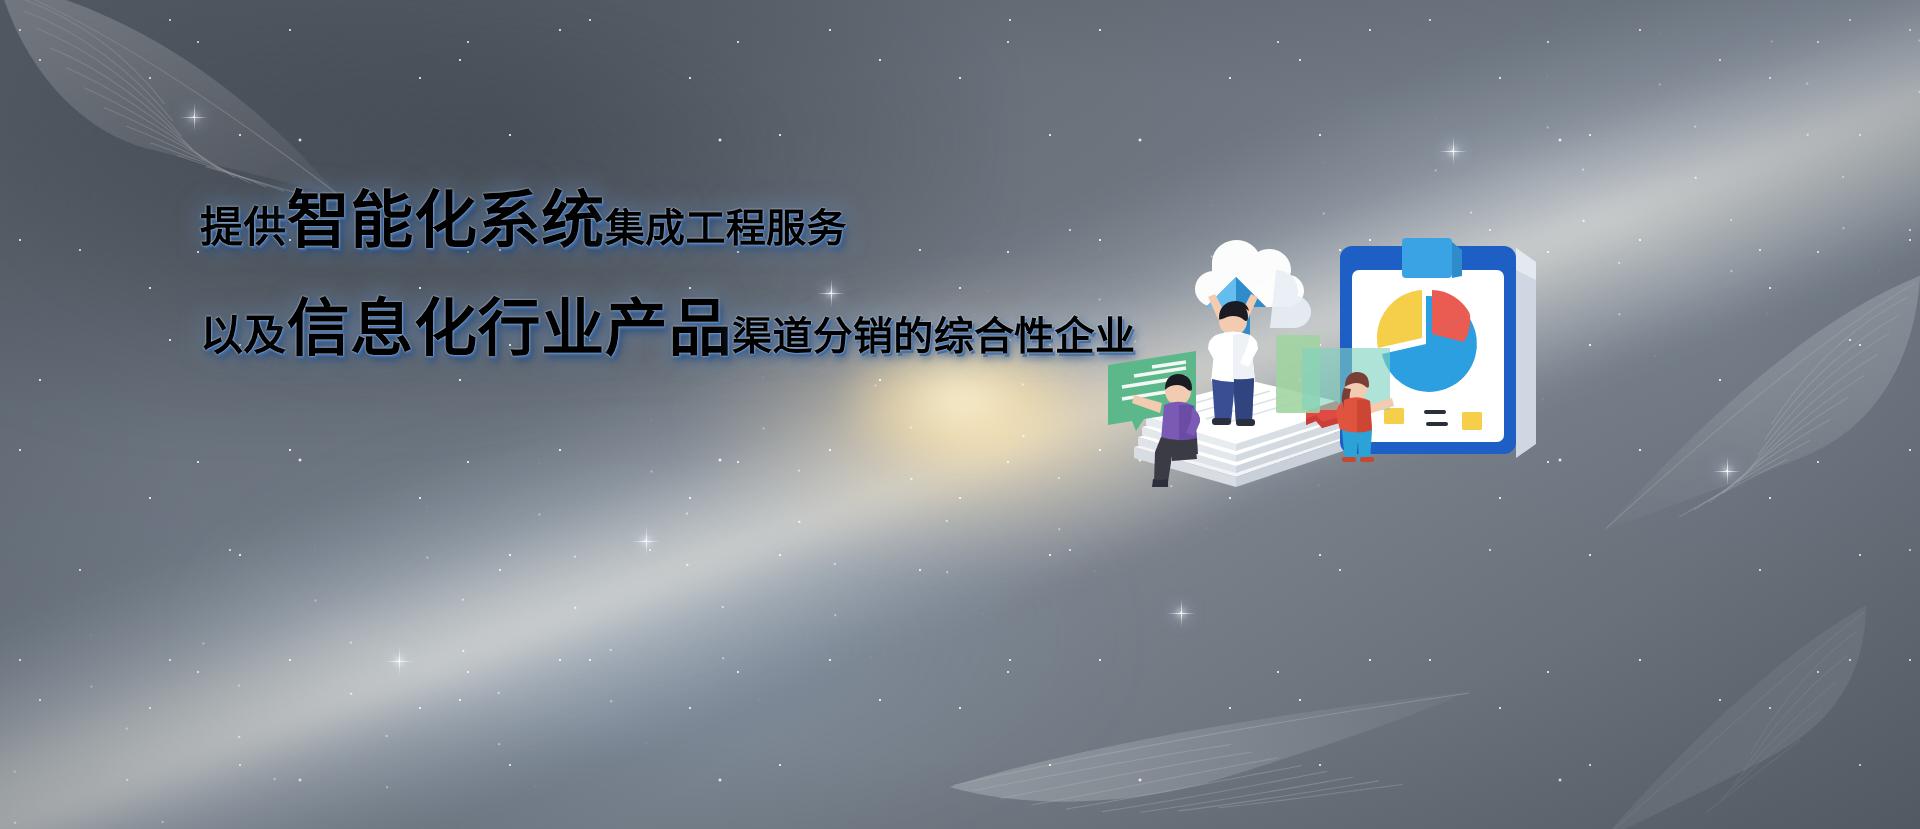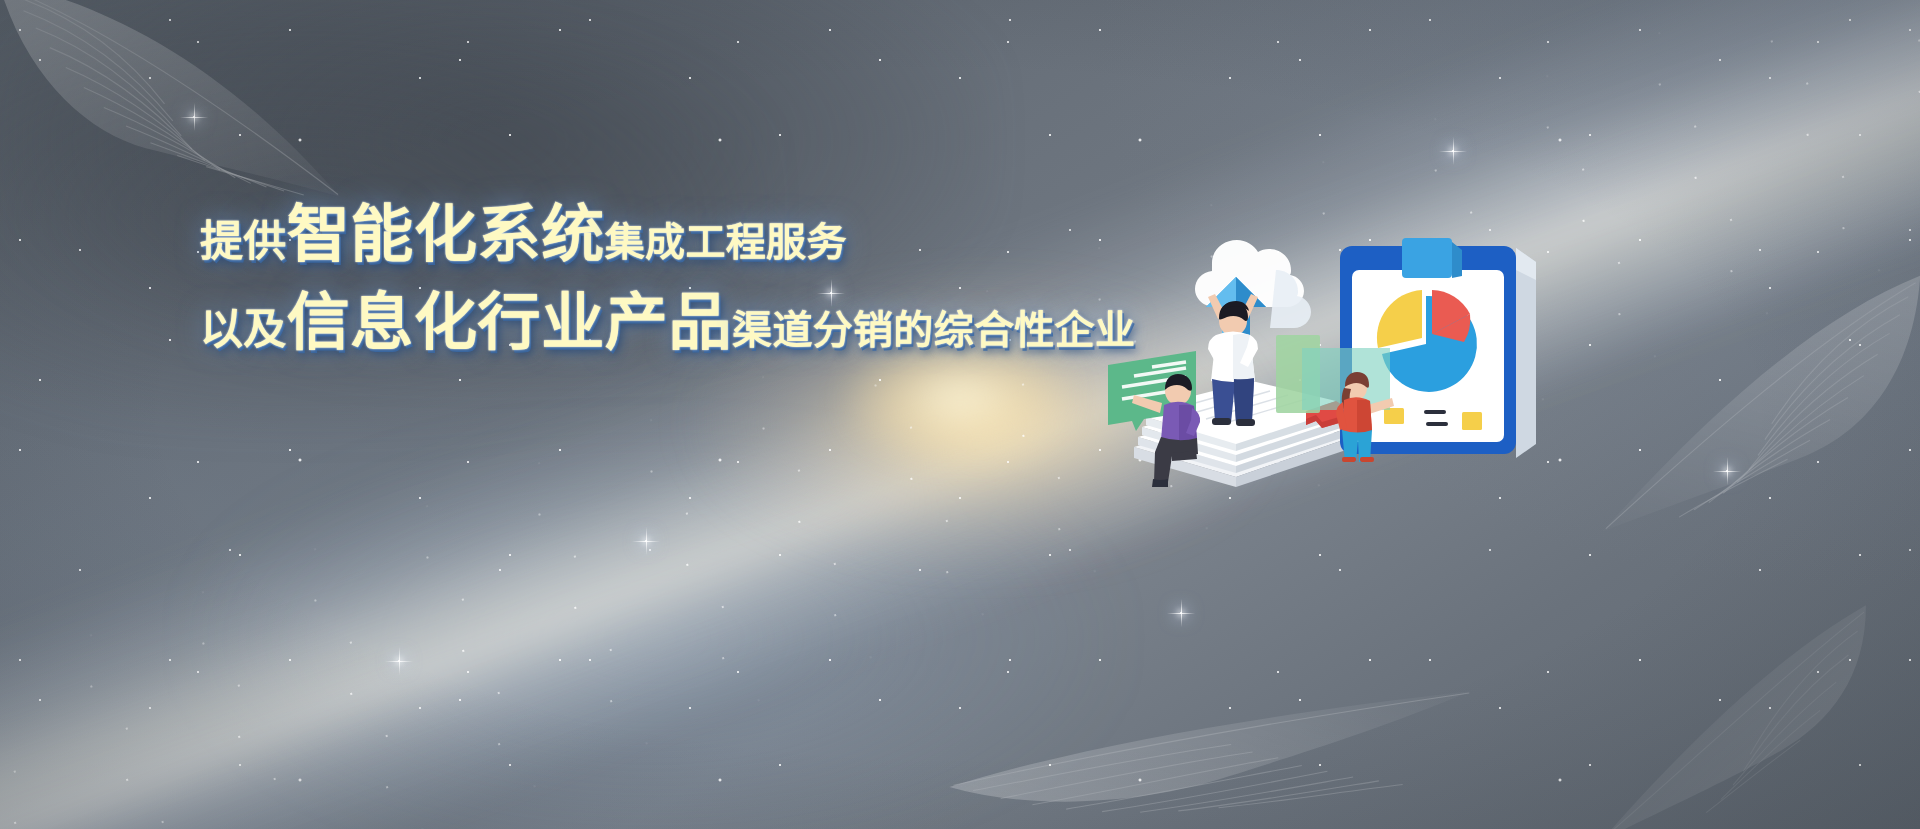--- a/index.html
+++ b/index.html
@@ -157,34 +157,34 @@
   .bigstar::before{left:-13px;top:.5px;width:28px;height:1.2px;}
   .bigstar::after{top:-13px;left:.5px;width:1.2px;height:28px;
     background:linear-gradient(180deg,rgba(255,255,255,0),rgba(255,255,255,.9),rgba(255,255,255,0));}
 
   
   .feather{position:absolute;opacity:.5;pointer-events:none;}
   .feather svg{display:block;}
 
   
   .headline{
-    position:absolute;left:200px;top:192px;width:840px;
-    color:#fef9c3;
+    position:absolute;left:200px;top:178px;width:840px;
+    color:#000000;
     font-family:"DejaVu Sans","Liberation Sans",sans-serif;
     font-weight:700;
     letter-spacing:.02em;
     white-space:nowrap;
     text-shadow:
       0 0 2px rgba(255,255,255,.95),
       2px 3px 0 rgba(58,104,164,.85),
       3px 5px 9px rgba(26,62,112,.75),
       0 0 26px rgba(120,175,245,.55);
   }
   .line{display:block;height:86px;line-height:86px;}
-  .line + .line{margin-top:2px;}
+  .line + .line{margin-top:22px;}
   .t-sm{font-size:43px;}
   .t-lg{font-size:63px;letter-spacing:.01em;}
   .t-md{font-size:40px;}
 
   
   #illus{position:absolute;left:1100px;top:215px;width:290px;height:270px;}
   #illus svg{display:block;width:100%;height:100%;overflow:visible;}
   #clip{position:absolute;left:1330px;top:236px;width:220px;height:226px;}
   #clip svg{display:block;width:100%;height:100%;overflow:visible;}
 </style>

